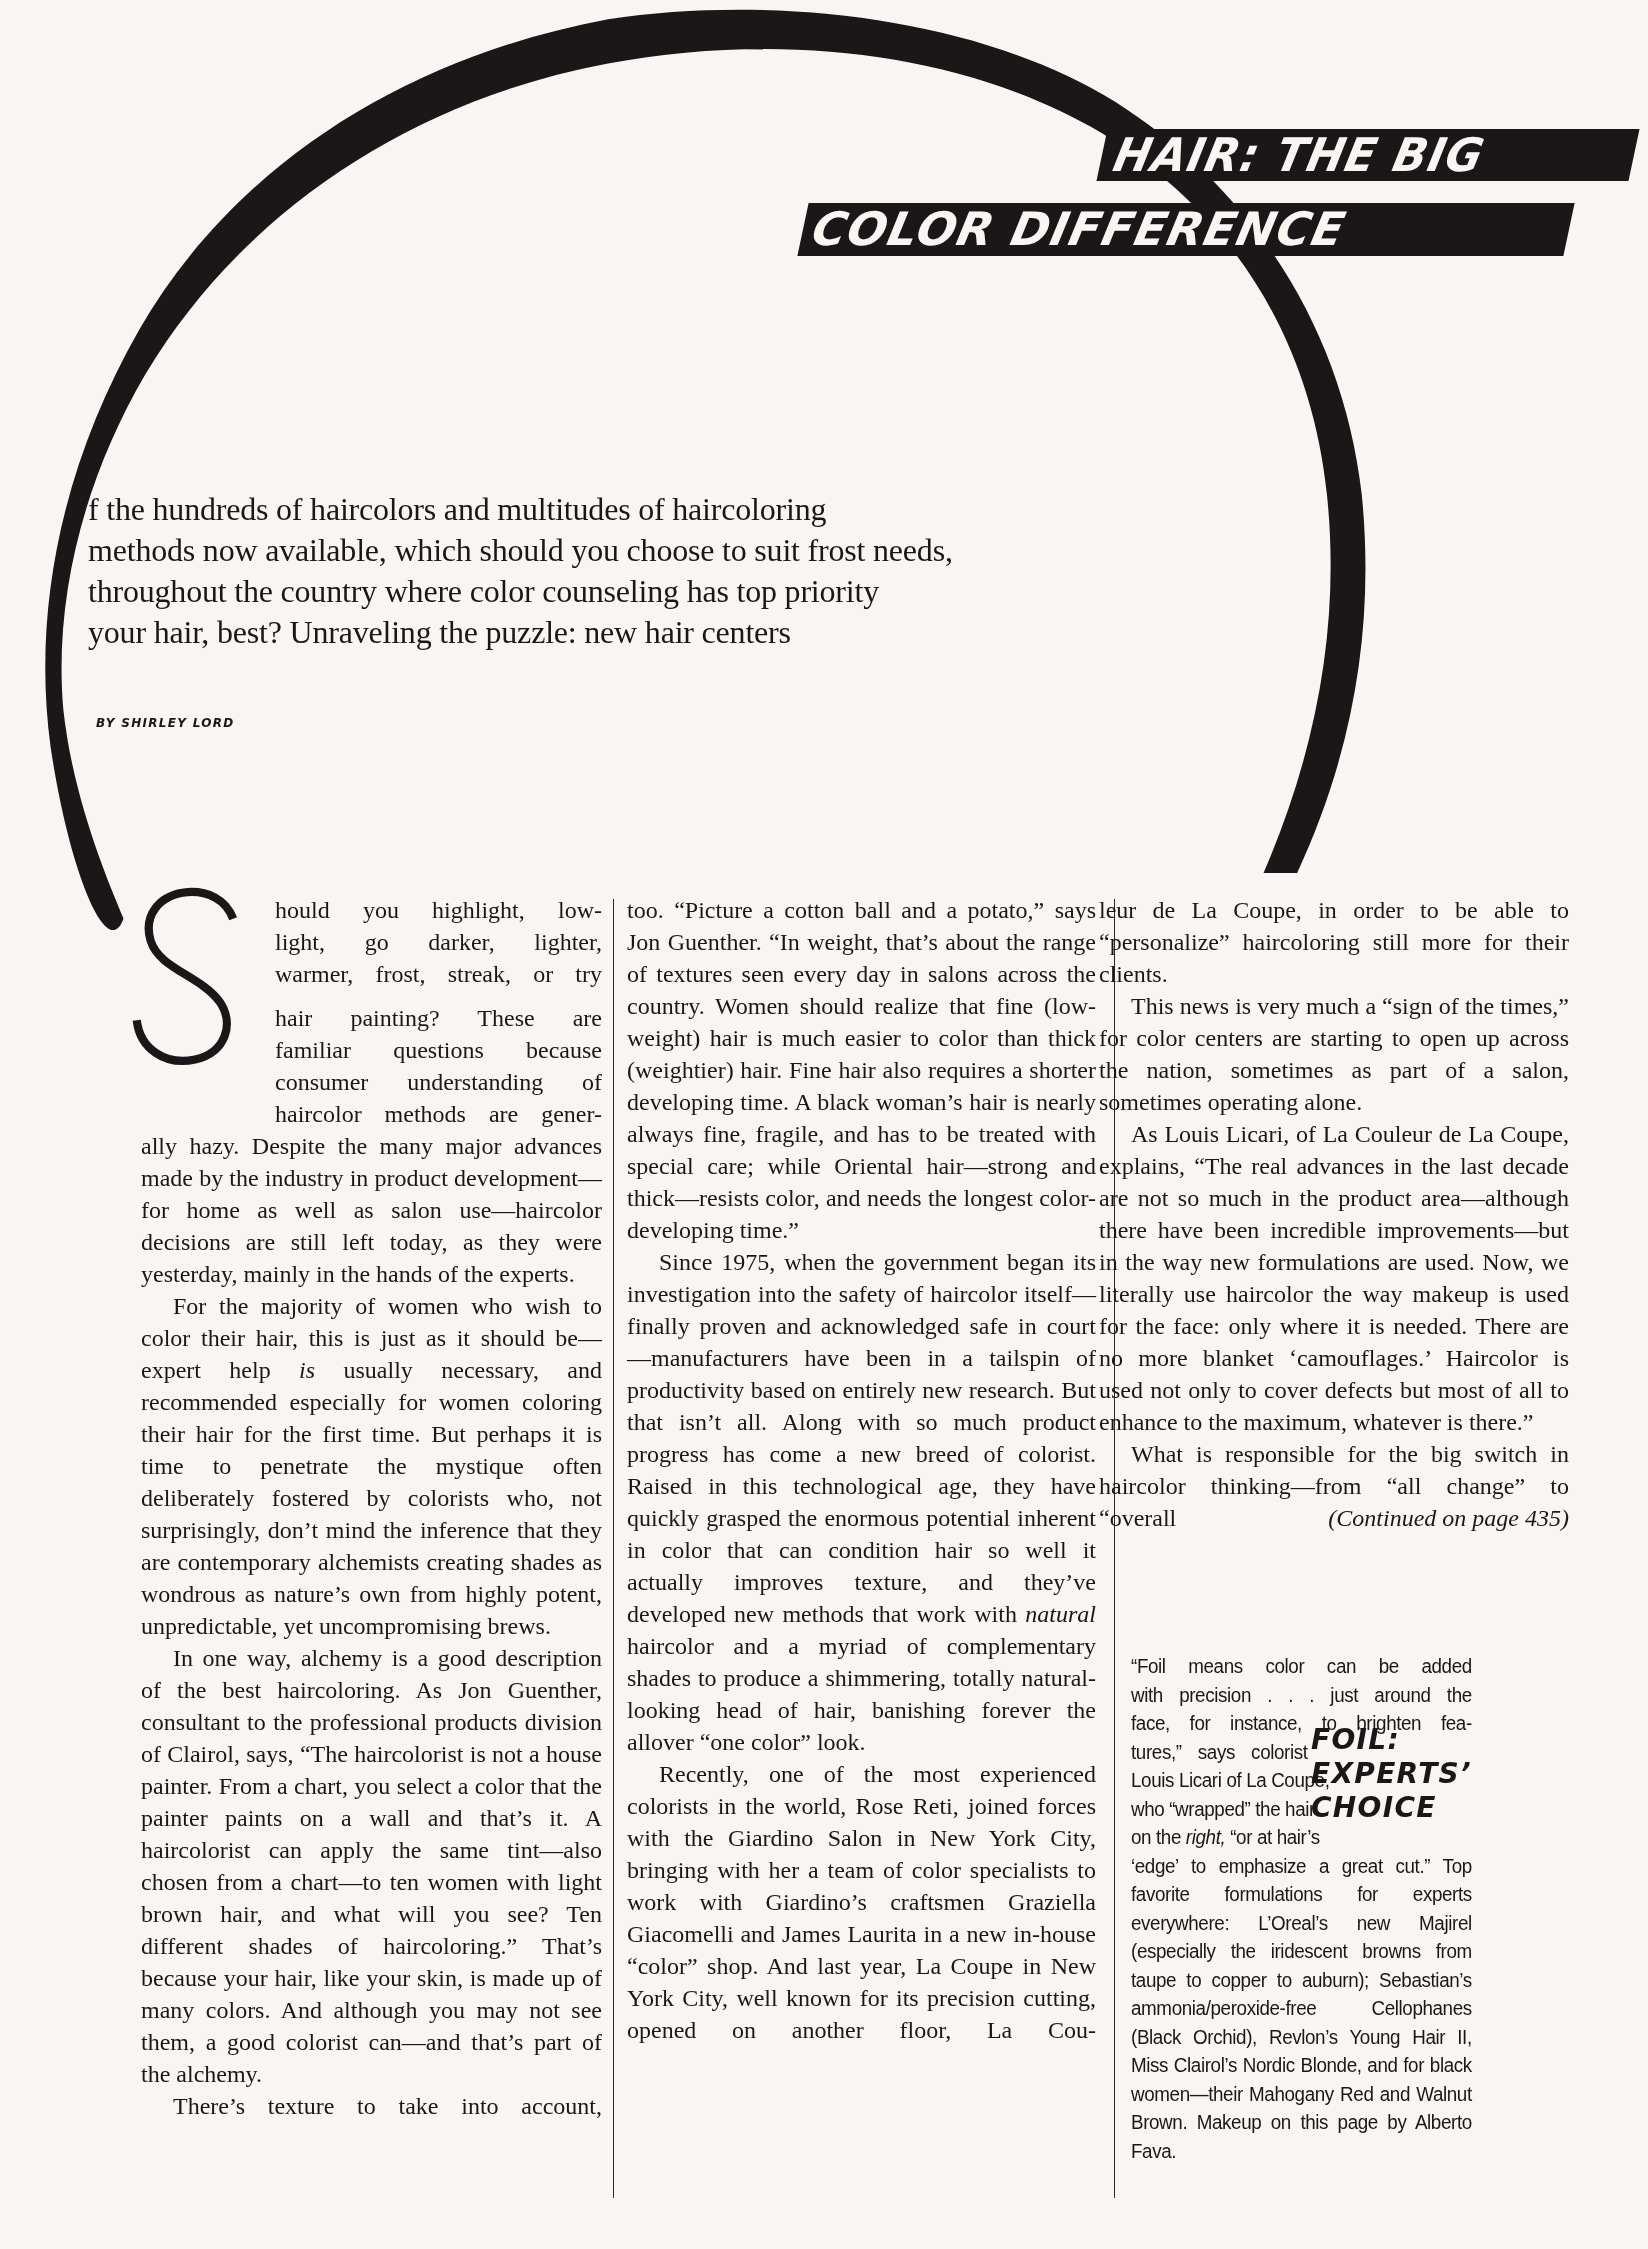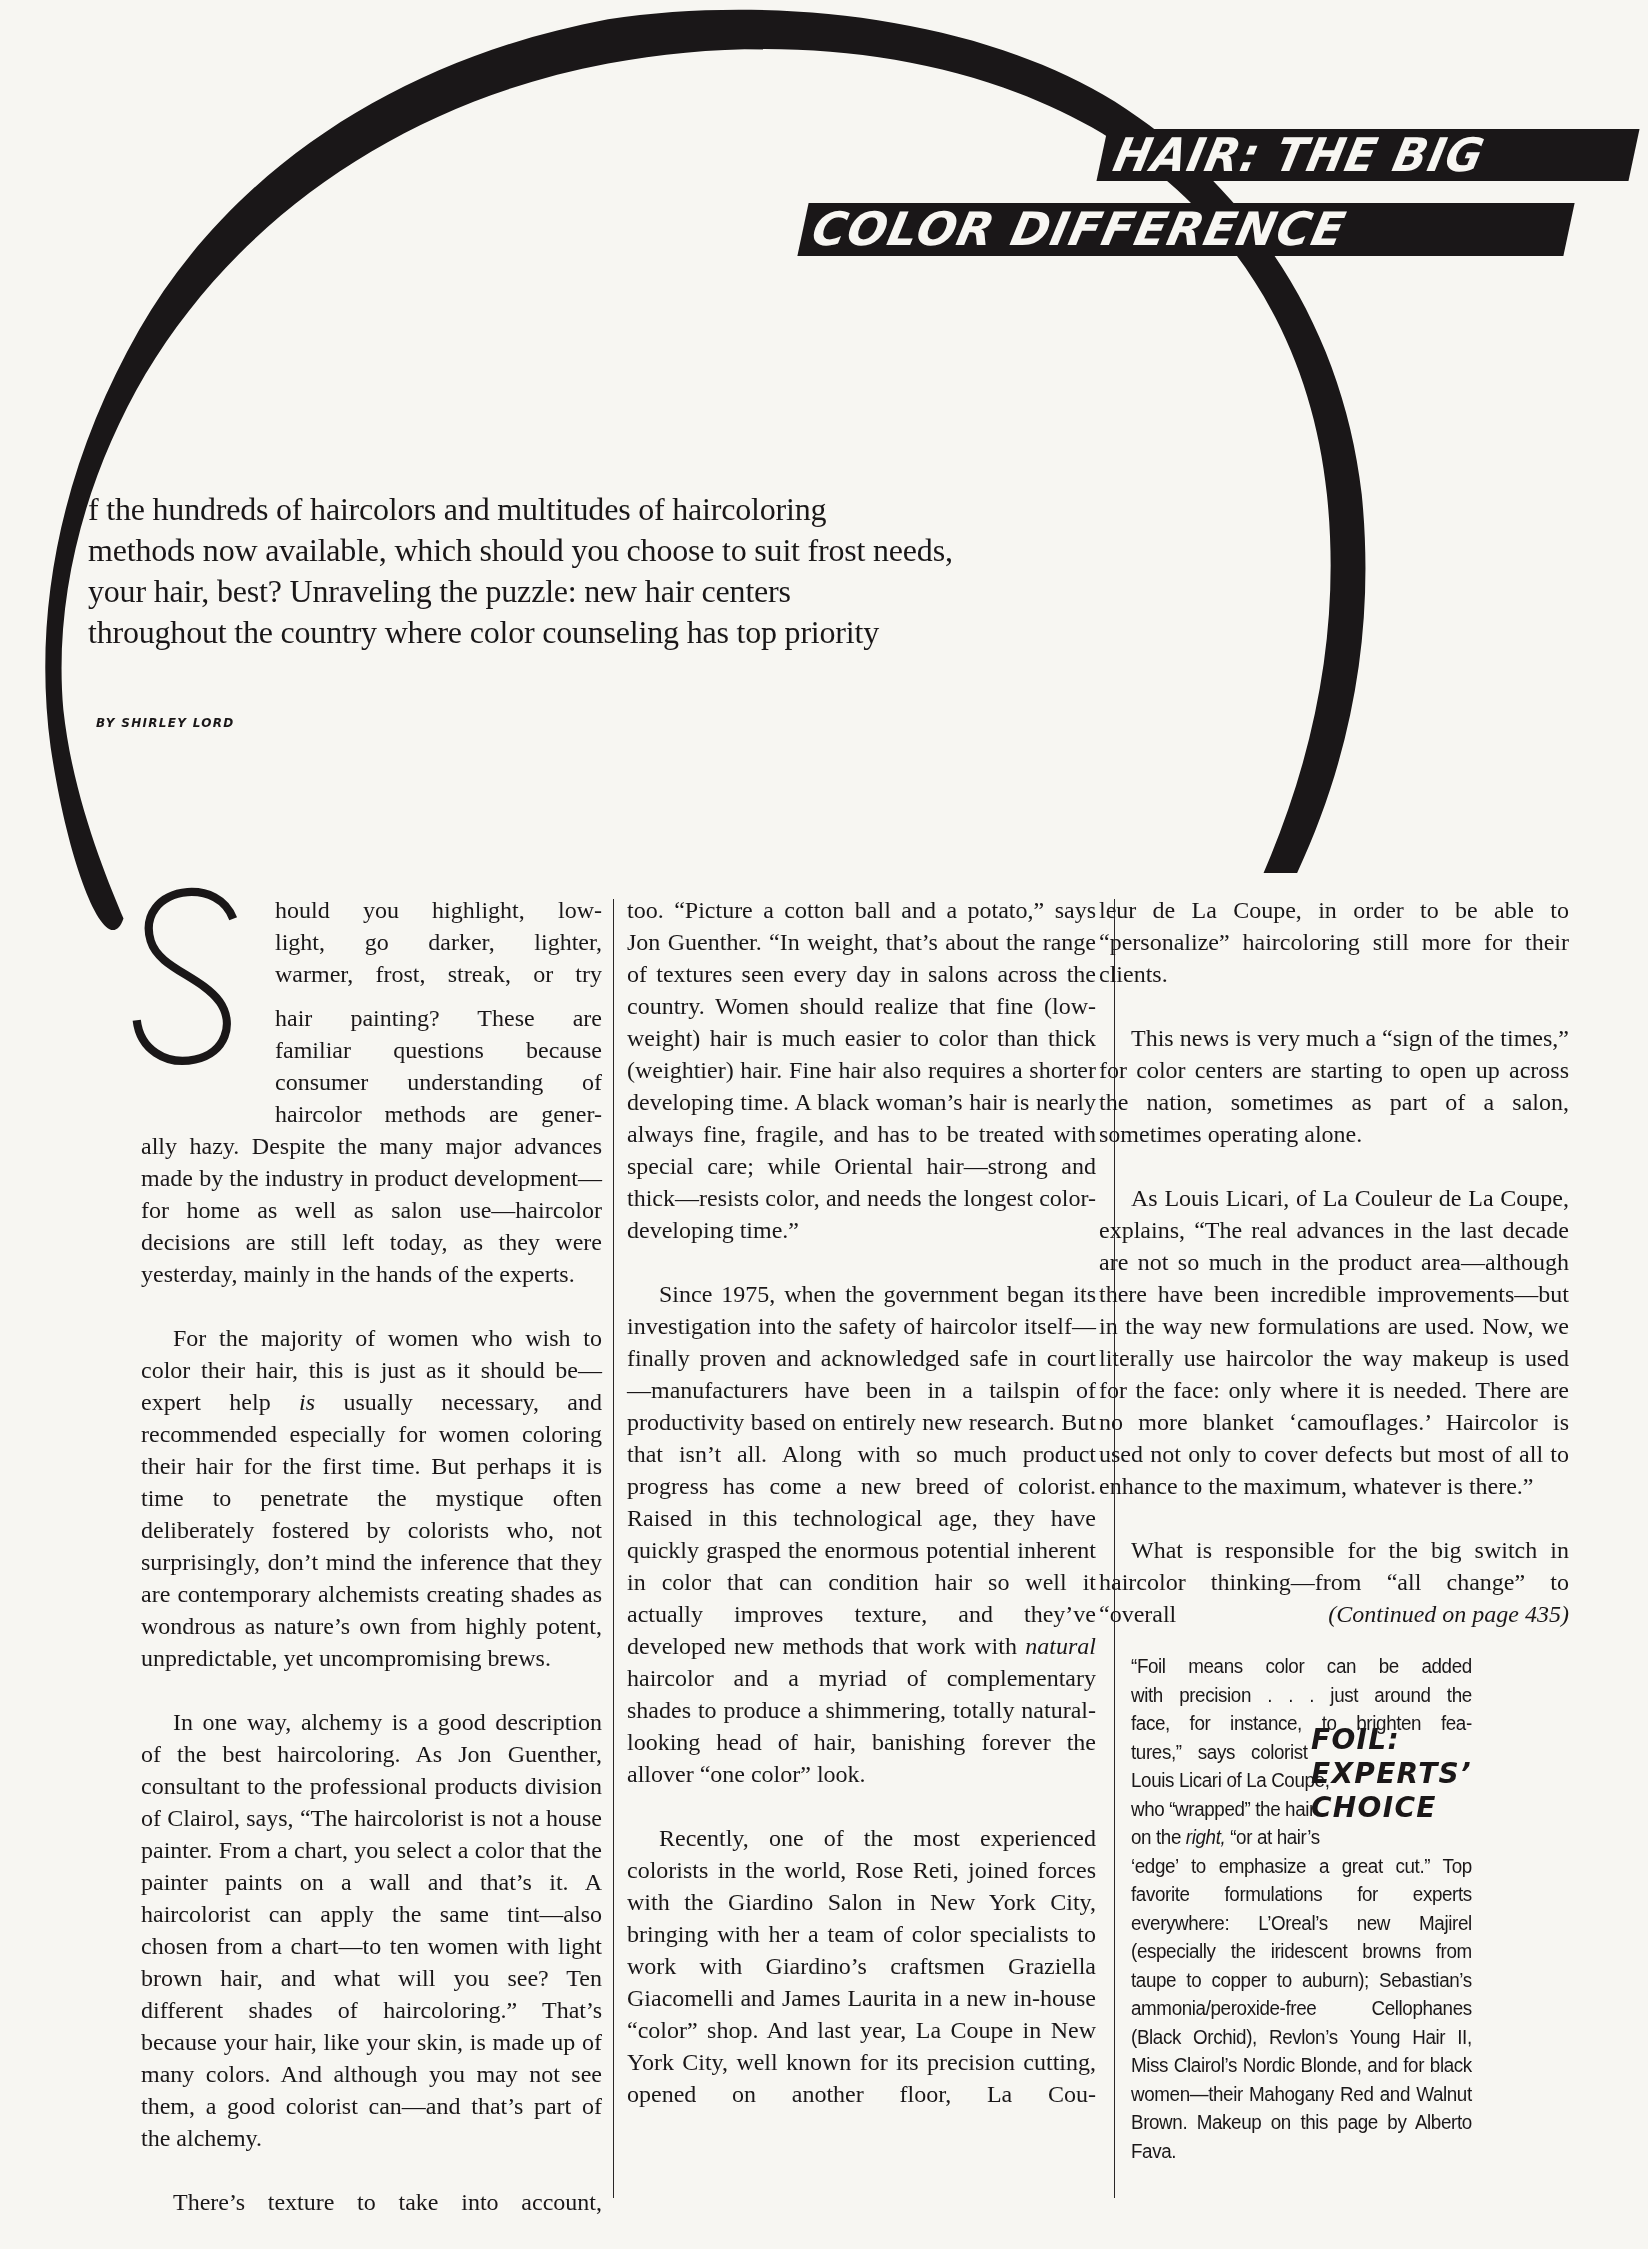--- a/index.html
+++ b/index.html
@@ -65,21 +65,21 @@
   
   .col {
     position: absolute;
     top: 894px;
     font-size: 24px;
     line-height: 32px;
     text-align: justify;
     hyphens: none;
   }
   .col p { margin: 0; }
-  .col p.indent { text-indent: 32px; margin-top: 32px; }
+  .col p.indent { text-indent: 32px; }
   #col1 { left: 141px; width: 461px; }
   #col2 { left: 627px; width: 469px; }
   #col3 { left: 1099px; width: 470px; }
 
   .rule {
     position: absolute;
     width: 1.3px;
     background: #2a2728;
   }
   #rule1 { left: 613px; top: 899px; height: 1299px; }
@@ -149,22 +149,22 @@
 <div class="banner" id="banner1">
   <span>HAIR: THE BIG</span>
 </div>
 <div class="banner" id="banner2">
   <span>COLOR DIFFERENCE</span>
 </div>
 
 <div id="deck">
   <p>f the hundreds of haircolors and multitudes of haircoloring</p>
   <p>methods now available, which should you choose to suit frost needs,</p>
+  <p>throughout the country where color counseling has top priority</p>
   <p>your hair, best? Unraveling the puzzle: new hair centers</p>
-  <p>throughout the country where color counseling has top priority</p>
 </div>
 
 <div id="byline">BY SHIRLEY LORD</div>
 
 <svg id="dropcap" viewBox="0 0 200 290">
   <path d="M 172 50 C 160 18, 130 6, 100 8 C 55 12, 30 45, 42 85 C 55 128, 120 140, 150 180 C 175 215, 160 262, 112 272 C 65 282, 25 255, 20 210" fill="none" stroke="#1a1718" stroke-width="13" stroke-linecap="butt"></path>
 </svg>
 
 <div class="col" id="col1">
   <div class="lead-line" style="text-align-last: justify;">hould you highlight, low-</div>

